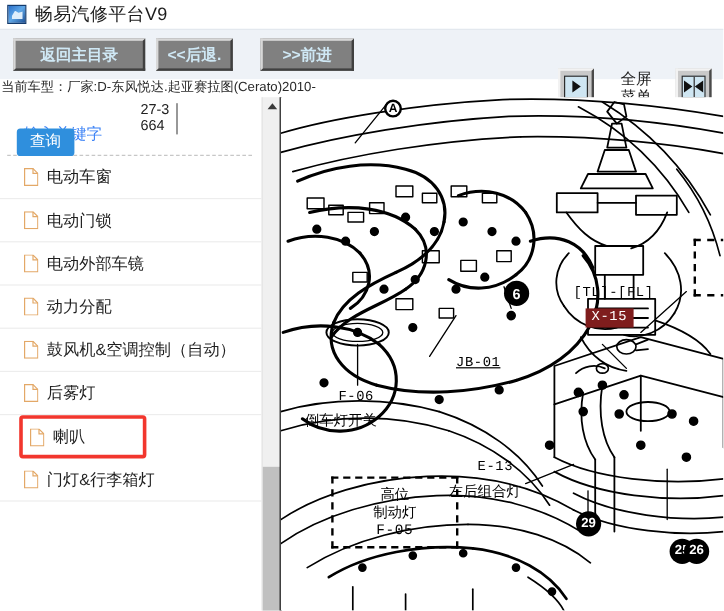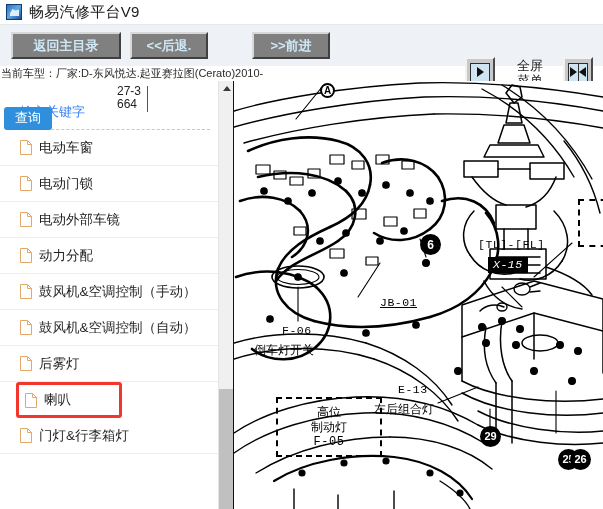--- a/index.html
+++ b/index.html
@@ -63,22 +63,22 @@
     border-right: 2px solid #404040;
     border-bottom: 2px solid #404040;
     color: #cfe8f5;
     font-size: 13px;
     font-weight: bold;
     display: flex; align-items: center; justify-content: center;
     cursor: default;
     white-space: nowrap;
   }
   #btn-home { left: 11px; width: 110px; }
-  #btn-back { left: 130px; width: 78px; }
-  #btn-fwd  { left: 217px; width: 78px; margin-left: 35px; }
+  #btn-back { left: 130px; width: 64px; }
+  #btn-fwd  { left: 217px; width: 78px; }
 
   .icon-btn {
     position: absolute; top: 32px;
     width: 30px; height: 30px;
     background: #c9c9c9;
     border-top: 2px solid #f2f2f2;
     border-left: 2px solid #f2f2f2;
     border-right: 2px solid #4a4a4a;
     border-bottom: 2px solid #4a4a4a;
     display: flex; align-items: center; justify-content: center;
@@ -142,21 +142,21 @@
     width: 28px;
     font-size: 12px; color: #222;
     line-height: 13px;
     word-break: break-all;
   }
   .search-caret {
     position: absolute; left: 147px; top: 5px;
     width: 1px; height: 26px; background: #555;
   }
   .search-btn {
-    position: absolute; left: 4px; top: 26px;
+    position: absolute; left: 14px; top: 26px;
     background: #2f8fdd;
     color: #ffffff;
     font-size: 13px;
     padding: 2px 11px 3px 11px;
     border: none;
     border-radius: 3px;
     font-family: inherit;
     cursor: pointer;
   }
   .list-sep {
@@ -239,23 +239,22 @@
     color: #000;
     white-space: nowrap;
     letter-spacing: 0.5px;
   }
   .dlabel.cn {
     font-family: "Liberation Sans", "DejaVu Sans", sans-serif;
     font-size: 12px;
     letter-spacing: 0;
   }
   .dlabel.inv {
-    background: #000000; color: #fff;
+    background: #7f1d1d; color: #fff;
     padding: 1px 5px 2px 5px;
-    font-style: italic;
   }
   .callout {
     position: absolute;
     background: #000; color: #fff;
     border-radius: 50%;
     display: flex; align-items: center; justify-content: center;
     font-family: "Liberation Sans", "DejaVu Sans", sans-serif;
     font-weight: bold;
     line-height: 1;
   }
@@ -350,29 +349,20 @@
           <span class="nav-label">电动外部车镜</span>
         </div>
         <div class="nav-item">
           <span class="doc-icon">
             <svg width="12" height="15" viewBox="0 0 12 15">
               <path d="M0.5 0.5 H7.5 L11.5 4.5 V14.5 H0.5 Z" fill="#fff" stroke="#e3a867" stroke-width="1"></path>
               <path d="M7.5 0.5 V4.5 H11.5" fill="none" stroke="#e3a867" stroke-width="1"></path>
             </svg>
           </span>
           <span class="nav-label">动力分配</span>
-        </div>
-        <div class="nav-item">
-          <span class="doc-icon">
-            <svg width="12" height="15" viewBox="0 0 12 15">
-              <path d="M0.5 0.5 H7.5 L11.5 4.5 V14.5 H0.5 Z" fill="#fff" stroke="#e3a867" stroke-width="1"></path>
-              <path d="M7.5 0.5 V4.5 H11.5" fill="none" stroke="#e3a867" stroke-width="1"></path>
-            </svg>
-          </span>
-          <span class="nav-label">鼓风机&amp;空调控制（手动）</span>
         </div>
         <div class="nav-item">
           <span class="doc-icon">
             <svg width="12" height="15" viewBox="0 0 12 15">
               <path d="M0.5 0.5 H7.5 L11.5 4.5 V14.5 H0.5 Z" fill="#fff" stroke="#e3a867" stroke-width="1"></path>
               <path d="M7.5 0.5 V4.5 H11.5" fill="none" stroke="#e3a867" stroke-width="1"></path>
             </svg>
           </span>
           <span class="nav-label">鼓风机&amp;空调控制（自动）</span>
         </div>

